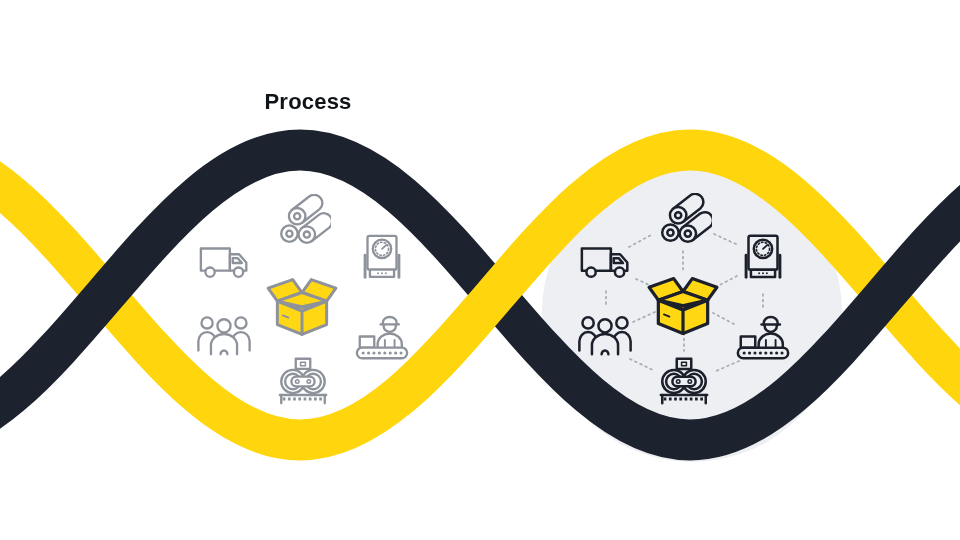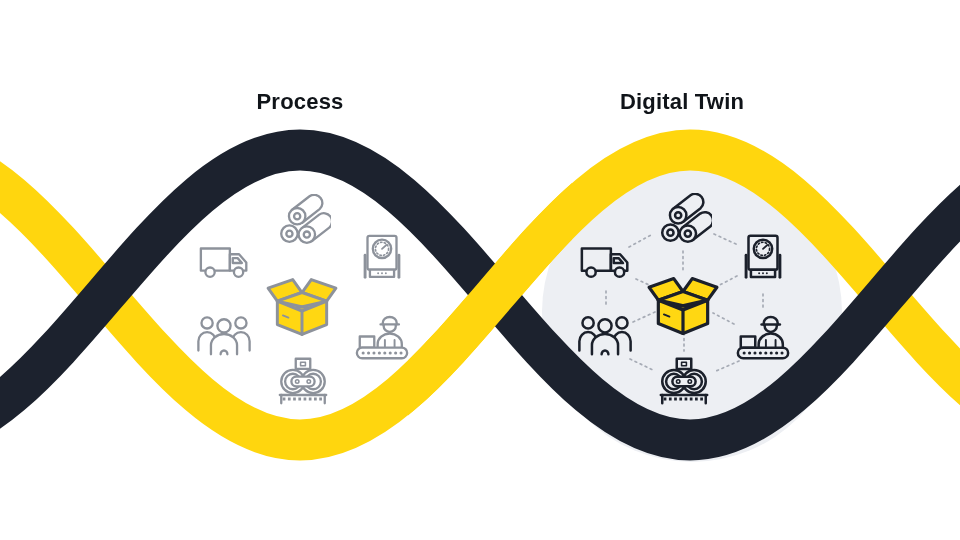--- a/index.html
+++ b/index.html
@@ -163,15 +163,14 @@
       <use href="#i-pipes" x="654" y="193" width="58" height="58"></use>
       <use href="#i-truck" x="578" y="233" width="58" height="58"></use>
       <use href="#i-gauge" x="734" y="230" width="58" height="58"></use>
       <use href="#i-people" x="576" y="306" width="58" height="58"></use>
       <use href="#i-worker" x="734" y="308" width="58" height="58"></use>
       <use href="#i-chain" x="655" y="352" width="58" height="58"></use>
       <use href="#i-box" x="646" y="265" width="74" height="74"></use>
     </g>
   </svg>
 
-  <div class="slide-title" style="left:300px">Process</div>
-  <div class="slide-title" style="left:682px">Digital Twin</div>
+  <div class="slide-title" style="left:308px">Process</div>
 </div>
 
 </body></html>

